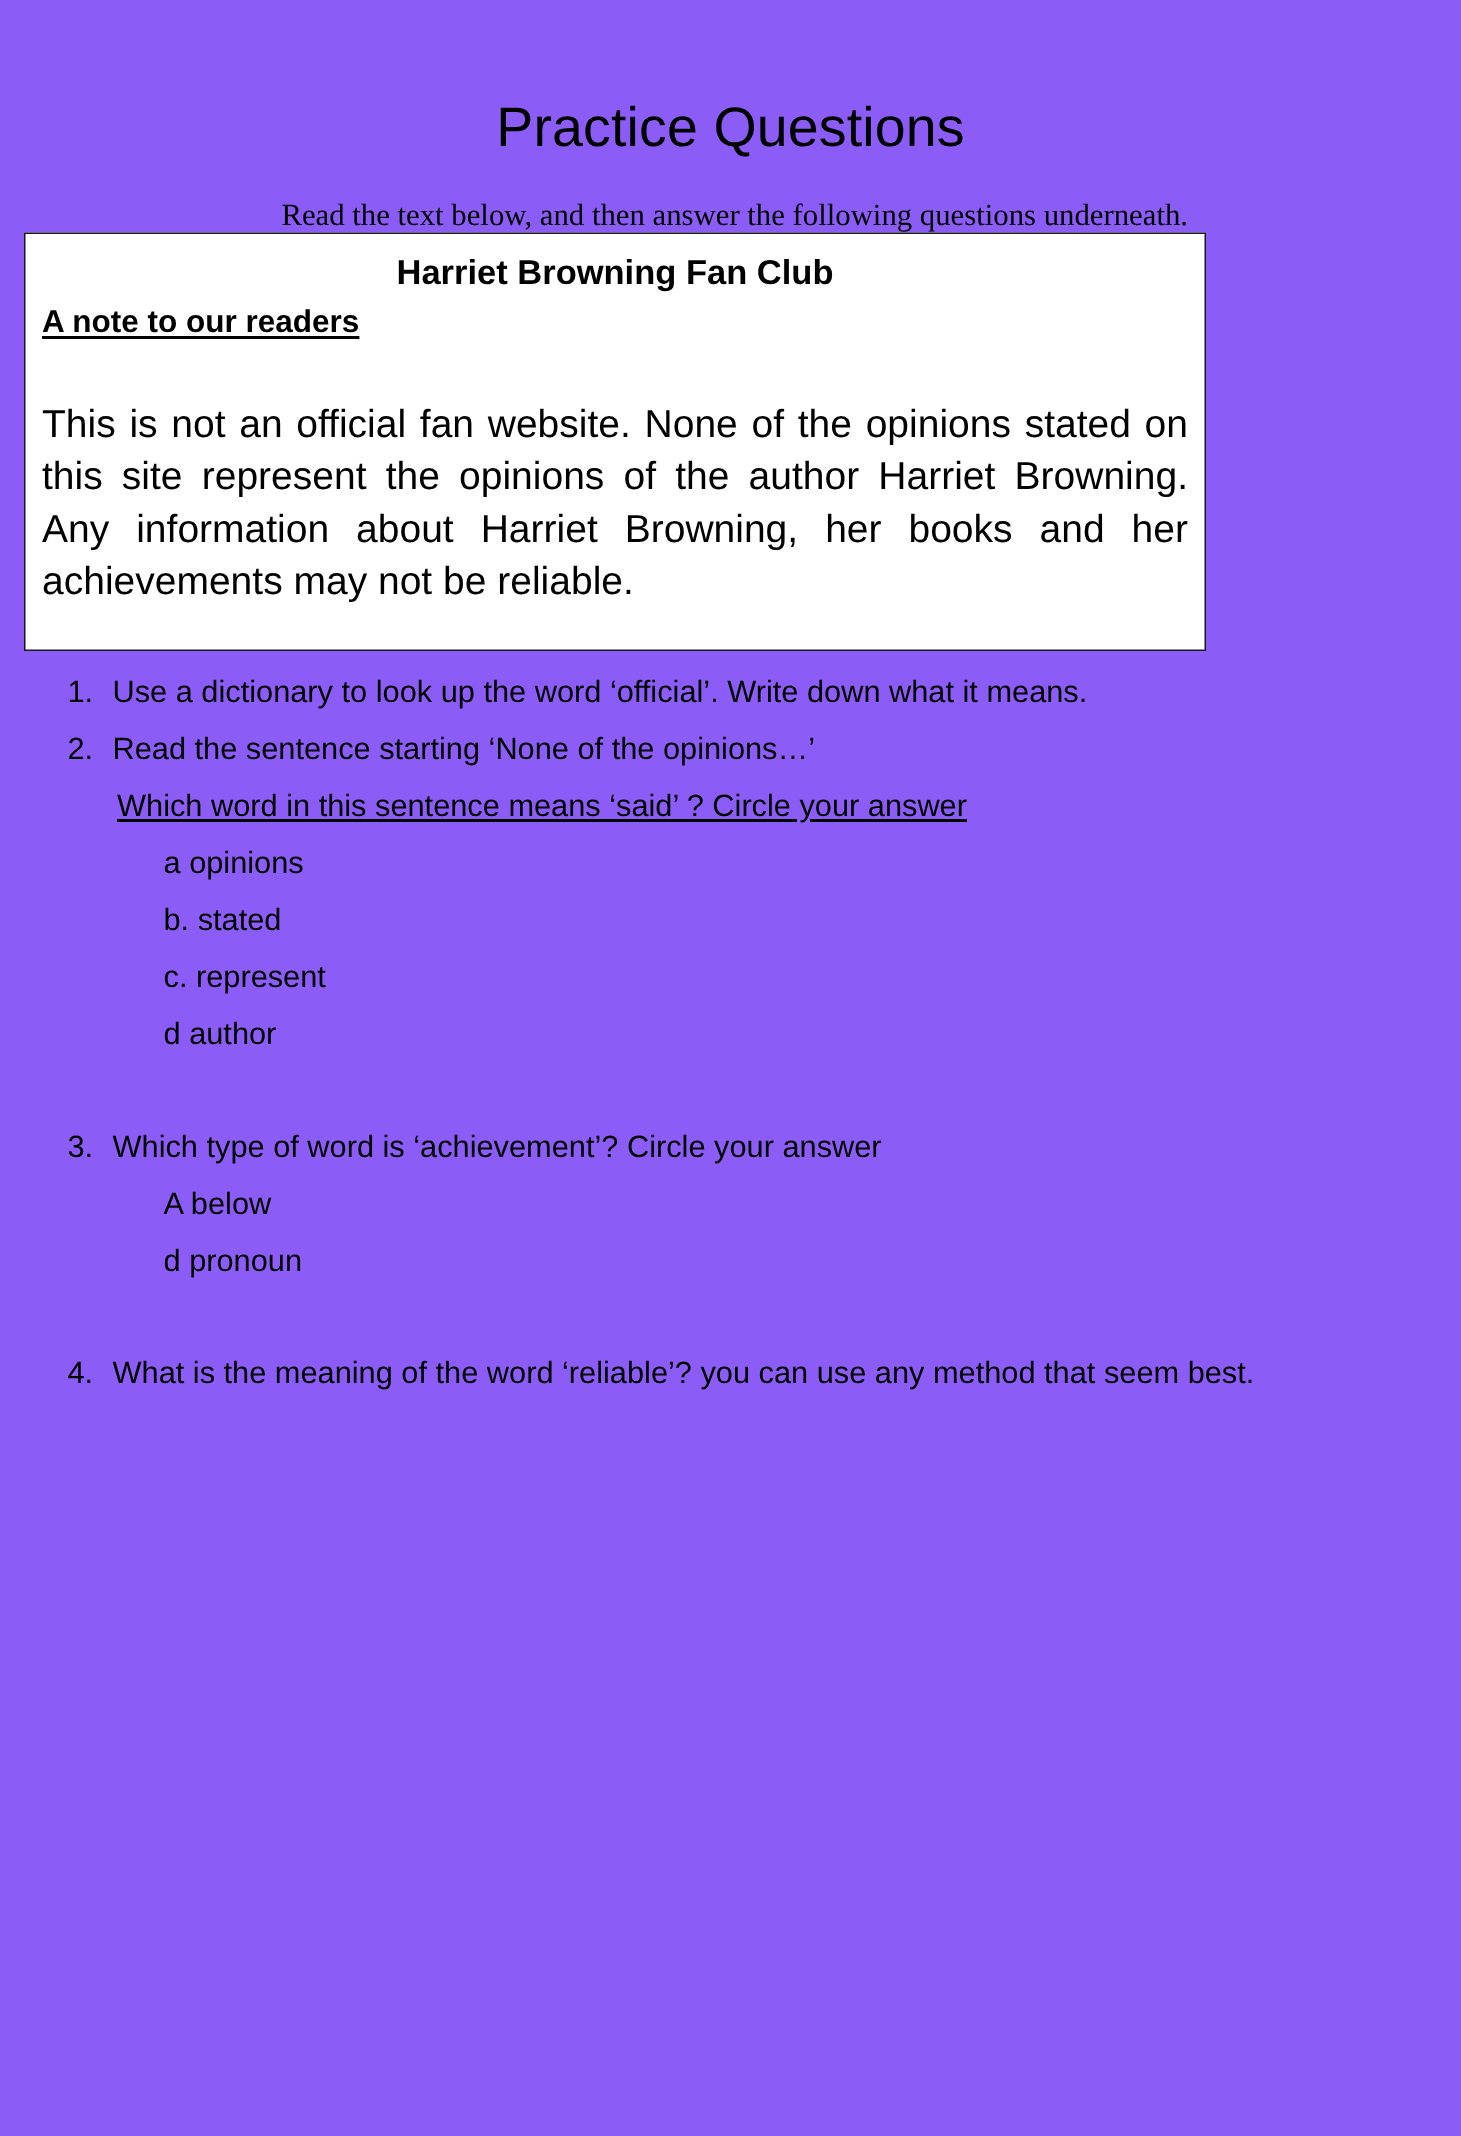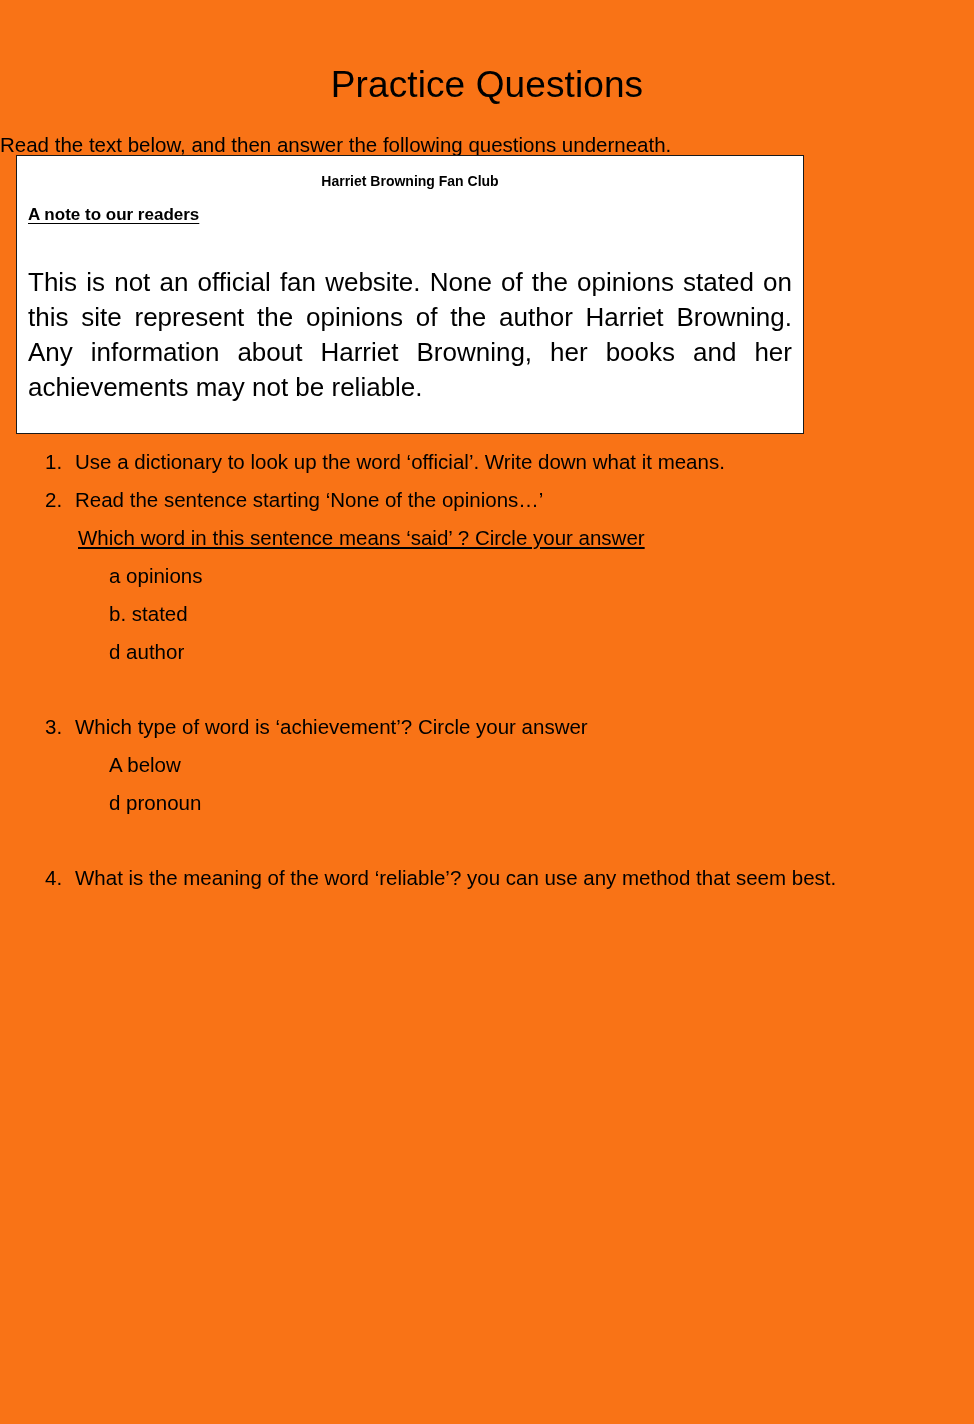--- a/index.html
+++ b/index.html
@@ -12,21 +12,21 @@
     height: 1424px;
     position: relative;
     font-family: "Liberation Sans", sans-serif;
     color: #000000;
     -webkit-font-smoothing: antialiased;
   }
   .page {
     position: relative;
     width: 974px;
     height: 1424px;
-    background: #f97316;
+    background: #8b5cf6;
     overflow: hidden;
   }
 
   
   .doc-title {
     position: absolute;
     top: 36px;
     left: 0;
     width: 974px;
     text-align: center;
@@ -35,24 +35,25 @@
     line-height: 48px;
     letter-spacing: 0.1px;
   }
 
   
   .doc-instruction {
     position: absolute;
     top: 110px;
     left: 0;
     width: 792px;
-    text-align: left;
+    text-align: right;
     font-size: 20.5px;
     font-weight: 400;
     line-height: 27px;
+    font-family: Liberation Serif, serif;
   }
 
   
   .source-box {
     position: absolute;
     top: 155px;
     left: 16px;
     width: 788px;
     height: 279px;
     box-sizing: border-box;
@@ -60,28 +61,28 @@
     background: #ffffff;
   }
   .source-inner {
     position: relative;
     padding: 0 11px;
     height: 100%;
     box-sizing: border-box;
   }
   .source-heading {
     text-align: center;
-    font-size: 14px;
+    font-size: 23px;
     font-weight: bold;
     line-height: 26px;
     padding-top: 12px;
   }
   .source-subheading {
     text-align: left;
-    font-size: 17px;
+    font-size: 21px;
     font-weight: bold;
     line-height: 26px;
     text-decoration: underline;
     text-underline-offset: 3px;
     margin-top: 8px;
     display: inline-block;
   }
   .source-body {
     text-align: justify;
     text-justify: inter-word;
@@ -156,20 +157,21 @@
       </div>
     </div>
 
     <div class="q-block">
       <div class="q-line">
         <span class="q-num">2.</span><span>Read the sentence starting ‘None of the opinions…’</span>
       </div>
       <div class="q-sub">Which word in this sentence means ‘said’ ? Circle your answer</div>
       <div class="q-option">a opinions</div>
       <div class="q-option">b. stated</div>
+      <div class="q-option">c. represent</div>
       <div class="q-option">d author</div>
     </div>
 
     <div class="q-gap"></div>
 
     <div class="q-block">
       <div class="q-line">
         <span class="q-num">3.</span><span>Which type of word is ‘achievement’? Circle your answer</span>
       </div>
       <div class="q-option">A below</div>

